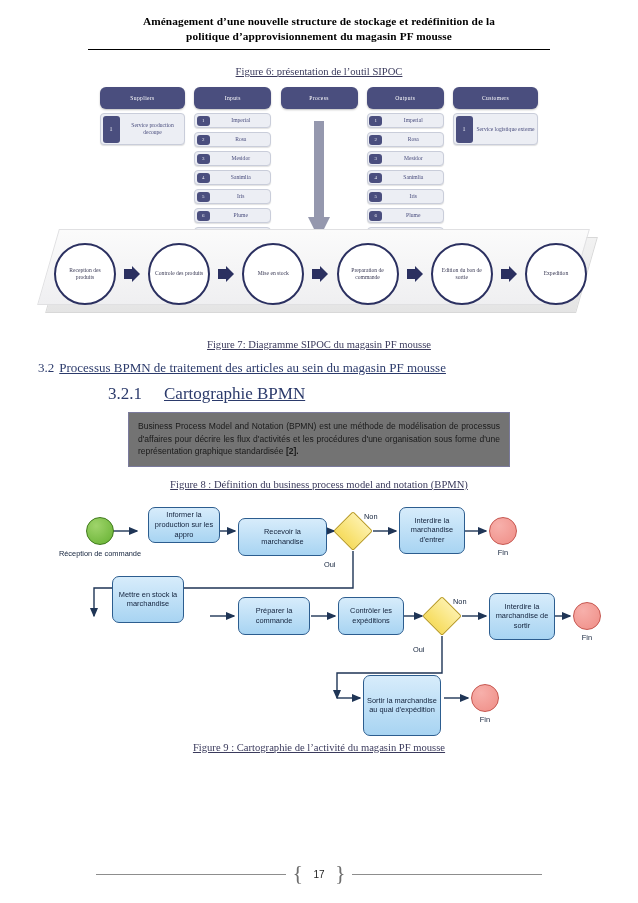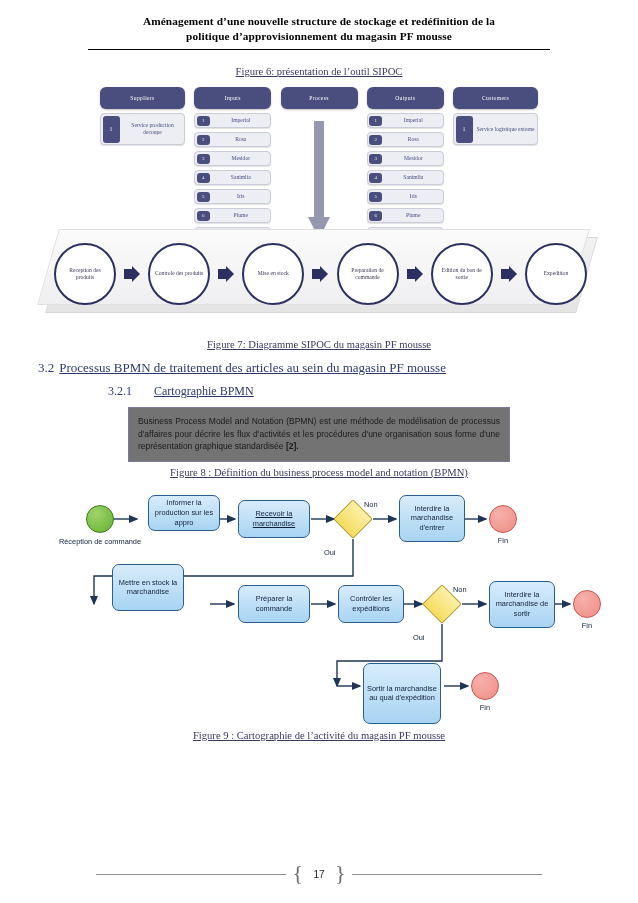--- a/index.html
+++ b/index.html
@@ -39,21 +39,21 @@
   }
   .h2{
     font-size:13px;
     color:#2b3a6b;
     margin:10px 0 0 38px;
     font-family:"Liberation Serif", serif;
   }
   .h2 .num{text-decoration:none;margin-right:5px;}
   .h2 .txt{text-decoration:underline;}
   .h3{
-    font-size:12px;
+    font-size:17px;
     color:#2b3a6b;
     margin:8px 0 0 108px;
     font-family:"Liberation Serif", serif;
   }
   .h3 .num{text-decoration:none;margin-right:22px;}
   .h3 .txt{text-decoration:underline;}
 
   
   .sipoc{
     position:relative;
@@ -406,21 +406,21 @@
     <span class="num">3.2</span><span class="txt">Processus BPMN de traitement des articles au sein du magasin PF mousse</span>
   </div>
   <div class="h3">
     <span class="num">3.2.1</span><span class="txt">Cartographie BPMN</span>
   </div>
 
   <div class="defbox">
     <span>Business Process Model and Notation (BPMN) est une méthode de modélisation de processus d'affaires pour décrire les flux d'activités et les procédures d'une organisation sous forme d'une représentation graphique standardisée </span><b>[2].</b>
   </div>
 
-  <div class="caption" style="margin-top:5px;">Figure 8 : Définition du business process model and notation (BPMN)</div>
+  <div class="caption" style="margin-top:12px;">Figure 8 : Définition du business process model and notation (BPMN)</div>
 
   <div class="bpmn">
 
     <svg width="638" height="240">
       <defs>
         <marker id="ah" markerWidth="7" markerHeight="7" refX="6" refY="3" orient="auto">
           <polygon points="0,0 7,3 0,6" fill="#1f3556"></polygon>
         </marker>
       </defs>
       <g stroke="#1f3556" stroke-width="1.4" fill="none" marker-end="url(#ah)">
@@ -444,21 +444,21 @@
         <line x1="337" y1="200" x2="360" y2="200"></line>
         <line x1="444" y1="200" x2="468" y2="200"></line>
       </g>
 
     </svg>
 
     <div class="bp-node evt evt-start" style="left:86px;top:19px;width:28px;height:28px;"></div>
     <div class="bp-label" style="left:52px;top:51px;width:96px;">Réception de commande</div>
 
     <div class="bp-node task" style="left:148px;top:9px;width:72px;height:36px;">Informer la production sur les appro</div>
-    <div class="bp-node task" style="left:238px;top:14px;width:72px;height:38px;text-decoration:underline;">Recevoir la marchandise</div>
+    <div class="bp-node task" style="left:238px;top:20px;width:89px;height:38px;">Recevoir la marchandise</div>
 
     <div class="bp-node gate" style="left:339px;top:19px;width:28px;height:28px;"></div>
     <div class="bp-label" style="left:364px;top:14px;width:34px;text-align:left;">Non</div>
     <div class="bp-label" style="left:324px;top:62px;width:34px;text-align:left;">Oui</div>
 
     <div class="bp-node task" style="left:399px;top:9px;width:66px;height:47px;">Interdire la marchandise d'entrer</div>
     <div class="bp-node evt evt-end" style="left:489px;top:19px;width:28px;height:28px;"></div>
     <div class="bp-label" style="left:481px;top:50px;width:44px;">Fin</div>
 
     <div class="bp-node task" style="left:112px;top:78px;width:72px;height:47px;">Mettre en stock la marchandise</div>

